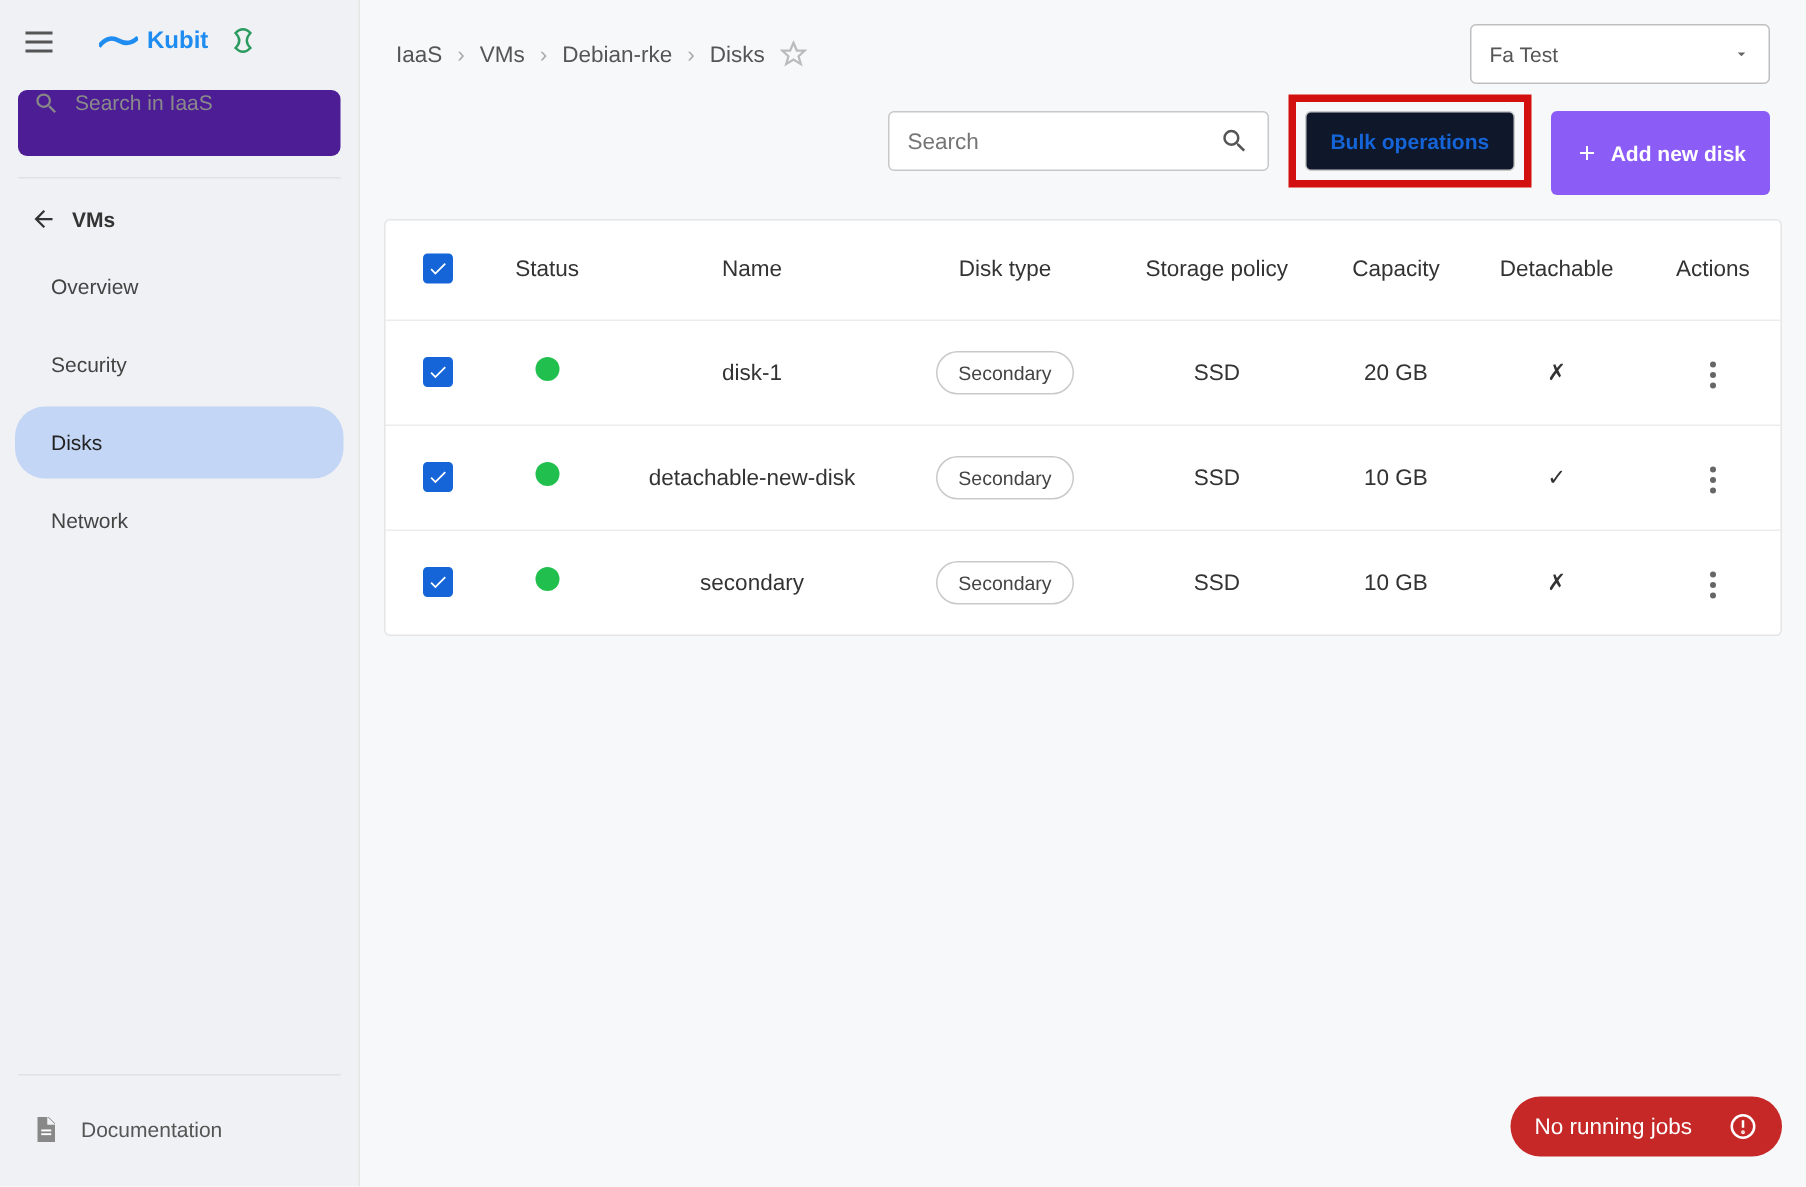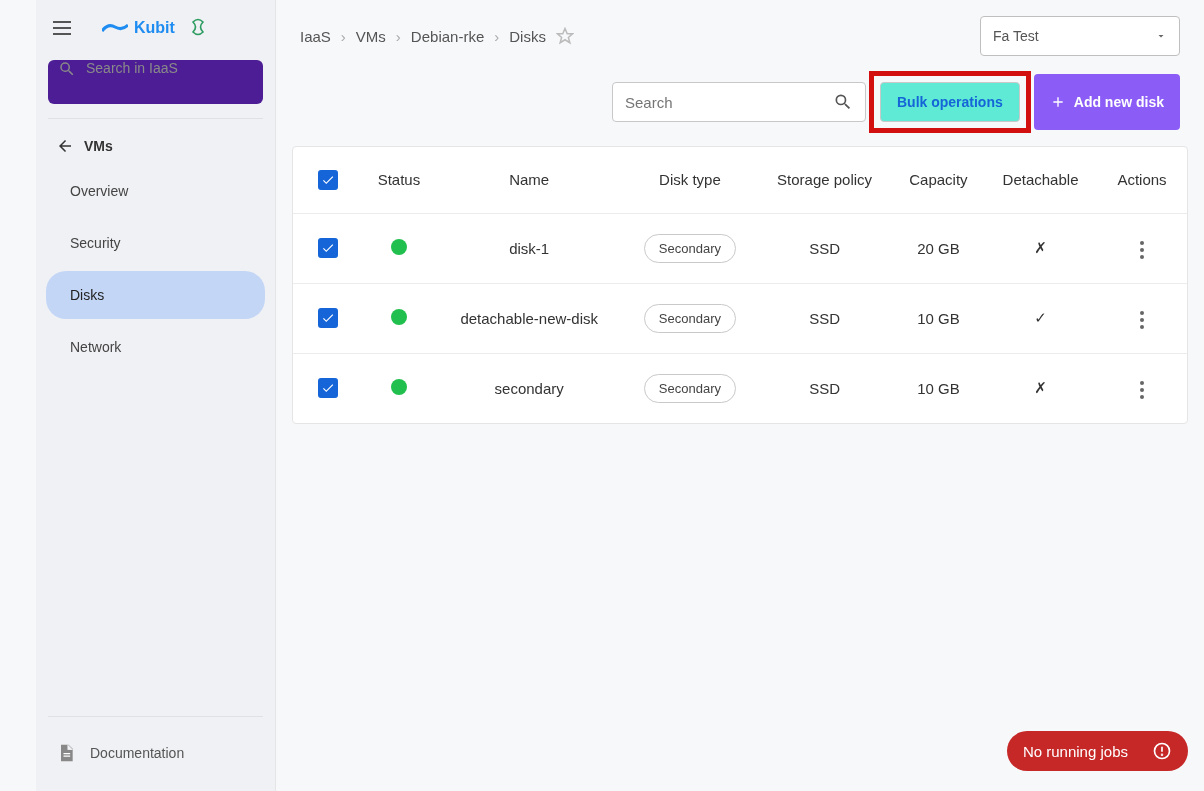--- a/index.html
+++ b/index.html
@@ -1,17 +1,17 @@
 <!DOCTYPE html>
 <html><head>
 <meta charset="utf-8">
 <style>
   * { box-sizing: border-box; margin:0; padding:0; }
   body { font-family: Arial, Helvetica, sans-serif; font-size:14px; color:#333; background:#f7f8fa; width:1204px; height:791px; overflow:hidden; }
-  .app { display:flex; height:100%;margin-left:36px; }
+  .app { display:flex; height:100%; }
   
   .sidebar { width:240px; background:#f0f1f4; display:flex; flex-direction:column; border-right:1px solid #e5e5e5; padding:10px 0; }
   .sidebar-top { display:flex; align-items:center; padding:6px 14px 14px 14px; }
   .hamburger-icon { width:24px; height:24px; display:flex; flex-direction:column; justify-content:center; gap:4px; cursor:pointer; }
   .hamburger-icon span { display:block; height:2px; background:#555; width:18px; margin:0 auto; }
   .brand { display:flex; align-items:center; gap:6px; margin-left:28px; color:#1e8cf1; font-weight:600; font-size:16px; }
   .brand-logo { color:#1e8cf1; }
   .brand-side { margin-left:14px; color:#2b9b60; }
   .search-box-side { margin:6px 12px; background:#4c1d95; border-radius:6px; height:44px; display:flex; padding:0 10px; color:#8a8a8a; }
   .search-box-side svg { margin-right:10px; fill:#888; }
@@ -23,26 +23,26 @@
   .sidebar-bottom { margin-top:auto; }
   .doc-link { display:flex; align-items:center; gap:14px; padding:18px 20px; color:#555; cursor:pointer; }
   
   .main { flex:1; display:flex; flex-direction:column; padding:0 16px; overflow:auto; position:relative; }
   .topbar { display:flex; align-items:center; padding:16px 8px 10px 8px; gap:8px; }
   .breadcrumbs { display:flex; align-items:flex-end; gap:10px; font-size:15px; color:#555; }
   .bc-sep { color:#aaa; }
   .bc-item { cursor:pointer; }
   .star-icon { fill:none; stroke:#bbb; stroke-width:2; cursor:pointer; }
   .project-select { margin-left:auto; width:200px; height:40px; border:1px solid #bfbfbf; border-radius:4px; display:flex; align-items:center; padding:0 12px; background:#fff; cursor:pointer; justify-content:space-between; color:#555; }
-  .actions-row { display:flex; align-items:center; gap:14px; padding:8px 8px 16px 8px; justify-content:flex-end; }
+  .actions-row { display:flex; align-items:flex-start; gap:24px; padding:8px 8px 16px 8px; justify-content:flex-end; }
   .search-field { width:254px; height:40px; border:1px solid #c8c8c8; border-radius:4px; background:#fff; display:flex; align-items:center; padding:0 12px; color:#777; position:relative; }
   .search-icon-right { margin-left:auto; fill:#555; }
   .bulk-wrap { position:relative; }
   .bulk-highlight { position:absolute; top:-11px; left:-11px; right:-11px; bottom:-11px; border:5px solid #d31010; pointer-events:none; }
-  .btn-outline { height:40px; padding:0 16px; border:1px solid #c8c8c8; background:#5eead4; color:#1565d8; font-size:14px; font-weight:600; border-radius:4px; cursor:pointer; }
+  .btn-outline { height:40px; padding:0 16px; border:1px solid #c8c8c8; background:#0f172a; color:#1565d8; font-size:14px; font-weight:600; border-radius:4px; cursor:pointer; }
   .btn-primary { height:56px; padding:0 16px; background:#8b5cf6; color:#fff; font-size:14px; font-weight:600; border:none; border-radius:4px; cursor:pointer; display:flex; align-items:center; gap:8px; }
   
   .table-card { background:#fff; border:1px solid #e5e5e5; border-radius:4px; }
   .table { width:100%; border-collapse:collapse; }
   .table th, .table td { text-align:center; padding:0 8px; border-top:1px solid #ececec; }
   .table thead th { border-top:none; font-weight:500; color:#333; height:66px; font-size:15px; }
   .table tbody td { height:70px; color:#333; font-size:15px; }
   .col-check { width:70px; }
   .col-actions { width:90px; }
   .checkbox { width:20px; height:20px; border:2px solid #1565d8; border-radius:3px; background:#1565d8; position:relative; display:inline-flex; align-items:center; justify-content:center; cursor:pointer; }

